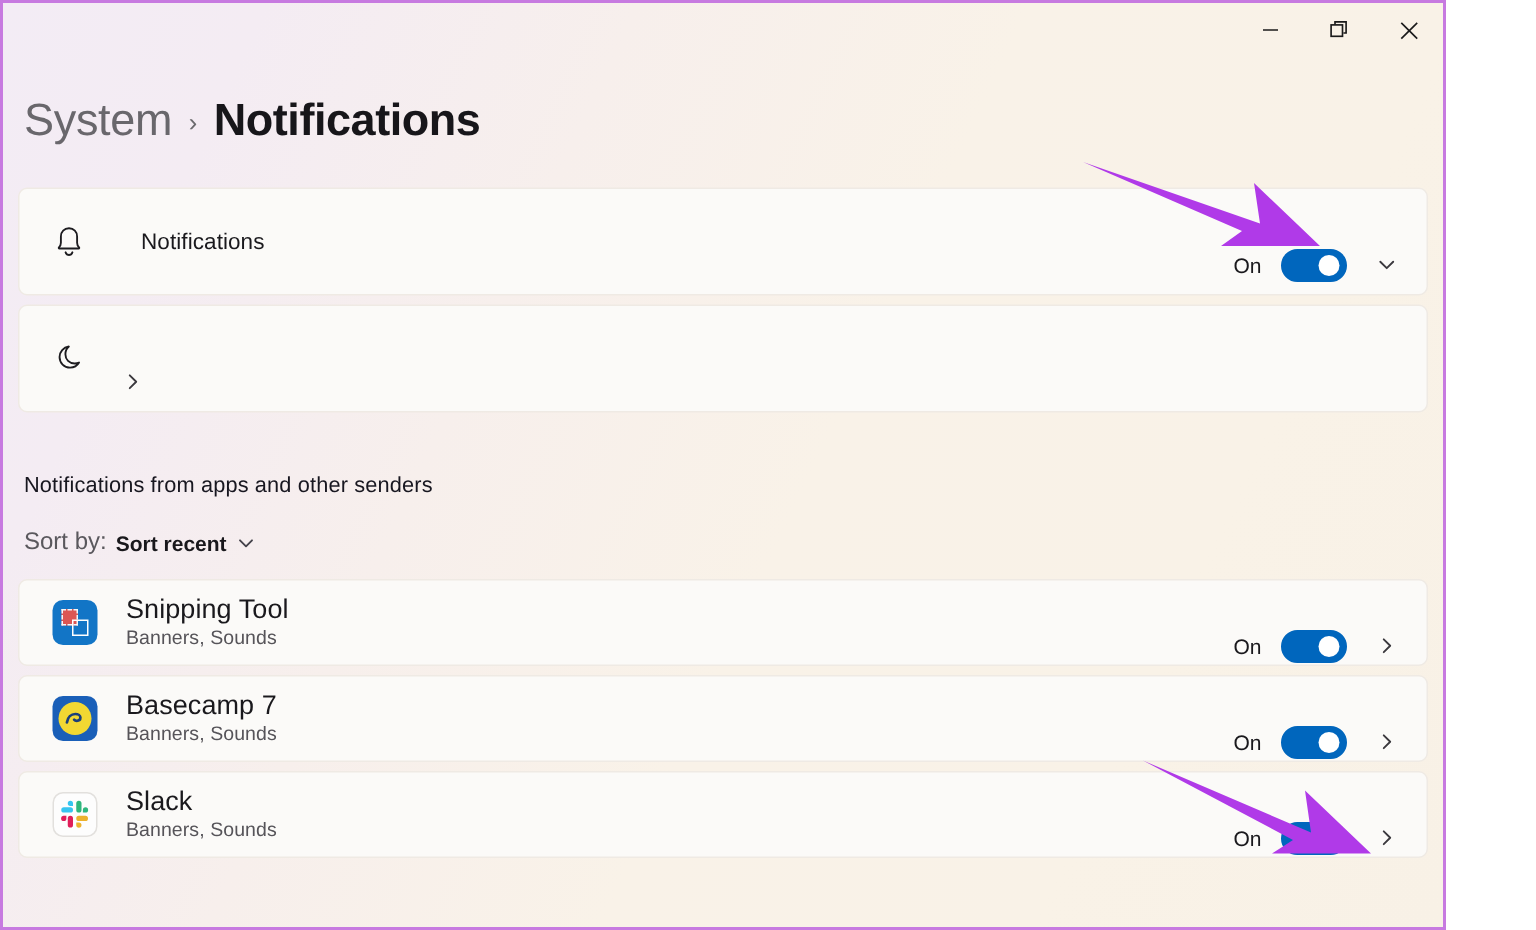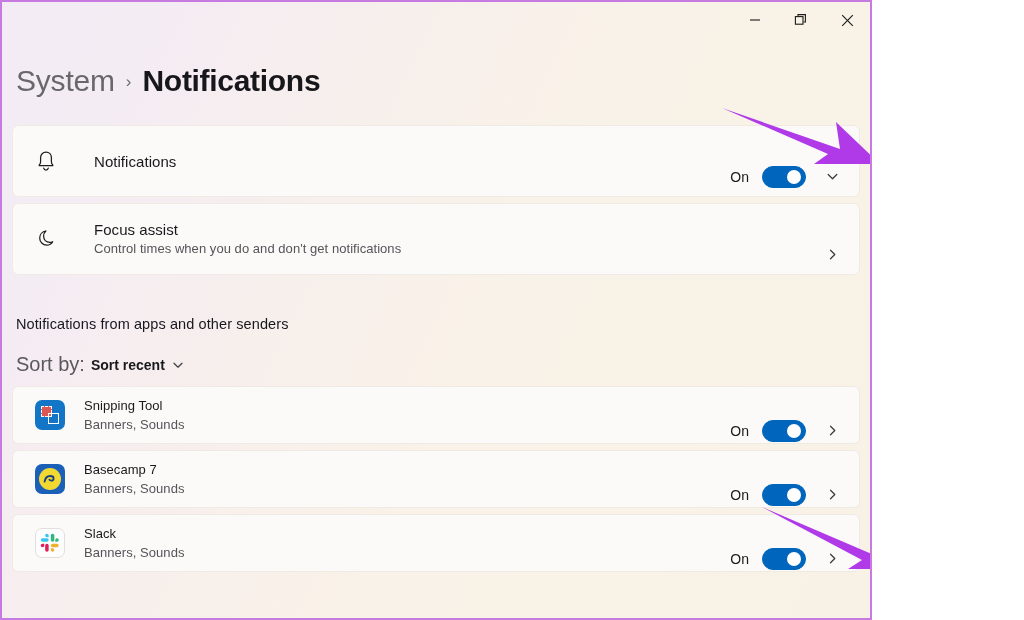--- a/index.html
+++ b/index.html
@@ -7,21 +7,21 @@
   body {
     width: 1024px;
     height: 620px;
     overflow: hidden;
     font-family: "Liberation Sans", sans-serif;
     background: #ffffff;
   }
 
   .window {
     position: relative;
-    width: 872px;
+    width: 964px;
     height: 620px;
     border: 2px solid #c77ae0;
     background:
       linear-gradient(115deg,
         #f3ecf5 0%,
         #f4ecf3 14%,
         #f7efec 34%,
         #f9f2e8 55%,
         #f9f2e7 78%,
         #f8f1e6 100%);
@@ -170,21 +170,21 @@
     letter-spacing: 0.1px;
   }
   .sortby {
     position: absolute;
     left: 14px;
     top: 351px;
     display: flex;
     align-items: center;
     gap: 6px;
   }
-  .sortby .lbl { font-size: 20px; color: #5a585d; }
+  .sortby .lbl { font-size: 16px; color: #5a585d; }
   .sortby .val { font-size: 14px; color: #19181c; font-weight: 600; }
   .sortby .cd { color: #44424a; display: flex; align-items: center; }
 
   
   .applist {
     position: absolute;
     left: 10px;
     right: 10px;
     top: 384px;
   }
@@ -228,21 +228,21 @@
     background: #f2d832;
     display: flex; align-items: center; justify-content: center;
   }
   .ico-base .disc svg { display:block; }
   
   .ico-slack { background: #fdfdfd; border: 1px solid #e2e0dd; }
   .ico-slack svg { position: absolute; left: 4px; top: 4px; }
 
   .app-text { flex: 1 1 auto; padding-left: 19px; }
   .app-name {
-    font-size: 13px;
+    font-size: 18px;
     color: #1a191d;
     line-height: 18px;
     letter-spacing: 0.05px;
   }
   .app-sub {
     font-size: 13px;
     color: #565459;
     line-height: 17px;
     margin-top: 1px;
     letter-spacing: 0.05px;
@@ -317,24 +317,20 @@
           </svg>
         </span>
       </div>
     </div>
 
     <div class="card secondary">
       <div class="row-icon">
         <svg width="22" height="24" viewBox="0 0 22 24">
           <path d="M14.8 15.3c-3.6 0-6.2-2.6-6.2-6.2 0-2 .8-3.8 2.3-5.1-3.6.5-6.2 3.4-6.2 7 0 4 3.1 7.1 7 7.1 2.6 0 4.8-1.3 6-3.4-.9.4-1.9.6-2.9.6z" fill="none" stroke="#1d1c20" stroke-width="1.25" stroke-linejoin="round"></path>
         </svg>
-      </div>
-      <div class="row-text">
-        <div class="row-title">Focus assist</div>
-        <div class="row-sub">Control times when you do and don't get notifications</div>
       </div>
       <div class="row-right">
         <span class="chev">
           <svg width="15" height="15" viewBox="0 0 15 15">
             <path d="M5.5 3.2 L9.8 7.5 L5.5 11.8" fill="none" stroke="#3b393e" stroke-width="1.25" stroke-linecap="round" stroke-linejoin="round"></path>
           </svg>
         </span>
       </div>
     </div>
 

